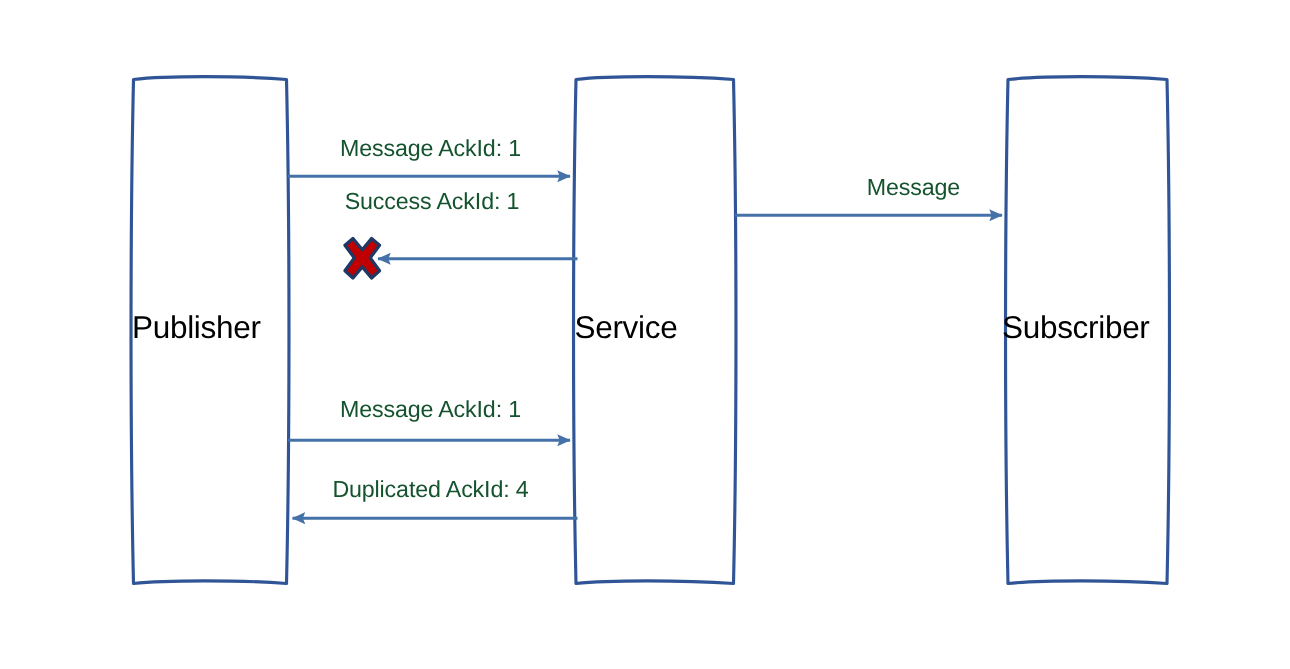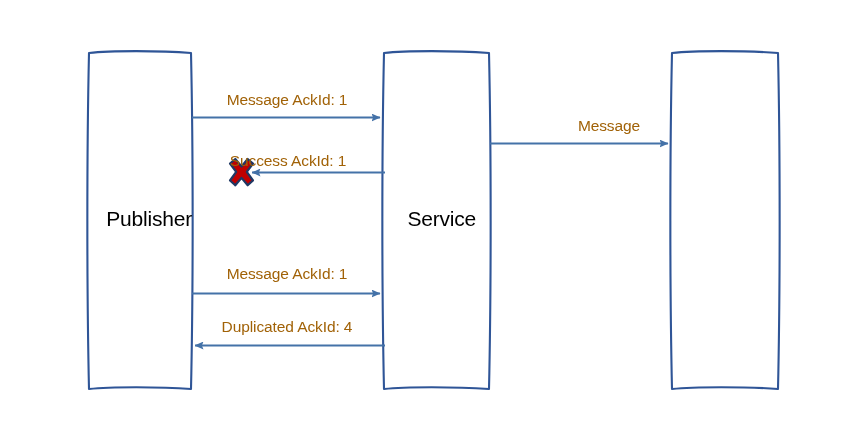--- a/index.html
+++ b/index.html
@@ -19,32 +19,32 @@
   }
   #diagram-svg {
     position: absolute;
     left: 0;
     top: 0;
     width: 860px;
     height: 446px;
   }
   .lifeline-label {
     position: absolute;
-    text-align: right;
+    text-align: left;
     color: #000000;
     font-family: "Liberation Sans", sans-serif;
     font-size: 21px;
     line-height: 24px;
     white-space: nowrap;
     letter-spacing: -0.2px;
   }
   .msg-label {
     position: absolute;
     text-align: center;
-    color: #a16207;
+    color: #14532d;
     font-family: "Liberation Sans", sans-serif;
     font-size: 15.5px;
     line-height: 18px;
     white-space: nowrap;
     letter-spacing: -0.1px;
   }
 </style>
 </head>
 <body>
 
@@ -105,24 +105,25 @@
       <path d="M-11.5,-9.0 L-6.2,-13.5 L0,-6.0 L6.2,-13.5 L11.5,-9.0
                L5.3,-0.6 L11.5,8.0 L6.2,12.8 L0,5.4 L-6.2,12.8
                L-11.5,8.0 L-5.3,-0.6 Z" fill="#c00000" stroke="#1f3864" stroke-width="2.2" stroke-linejoin="round"></path>
     </g>
   </svg>
 
   <div class="lifeline-label" style="left:88px; top:207px; width:104px;">Publisher</div>
 
   <div class="lifeline-label" style="left:383px; top:207px; width:93px;">Service</div>
 
+  <div class="lifeline-label" style="left:668px; top:207px; width:114px;">Subscriber</div>
 
   <div class="msg-label" style="left:190px; top:91px; width:194px;">Message AckId: 1</div>
 
-  <div class="msg-label" style="left:192px; top:152px; width:192px;">Success AckId: 1</div>
+  <div class="msg-label" style="left:192px; top:126px; width:192px;">Success AckId: 1</div>
 
   <div class="msg-label" style="left:492px; top:117px; width:180px;padding-left:27px;">Message</div>
 
   <div class="msg-label" style="left:190px; top:265px; width:194px;">Message AckId: 1</div>
 
   <div class="msg-label" style="left:190px; top:318px; width:194px;">Duplicated AckId: 4</div>
 
 </div>
 
 </body></html>

